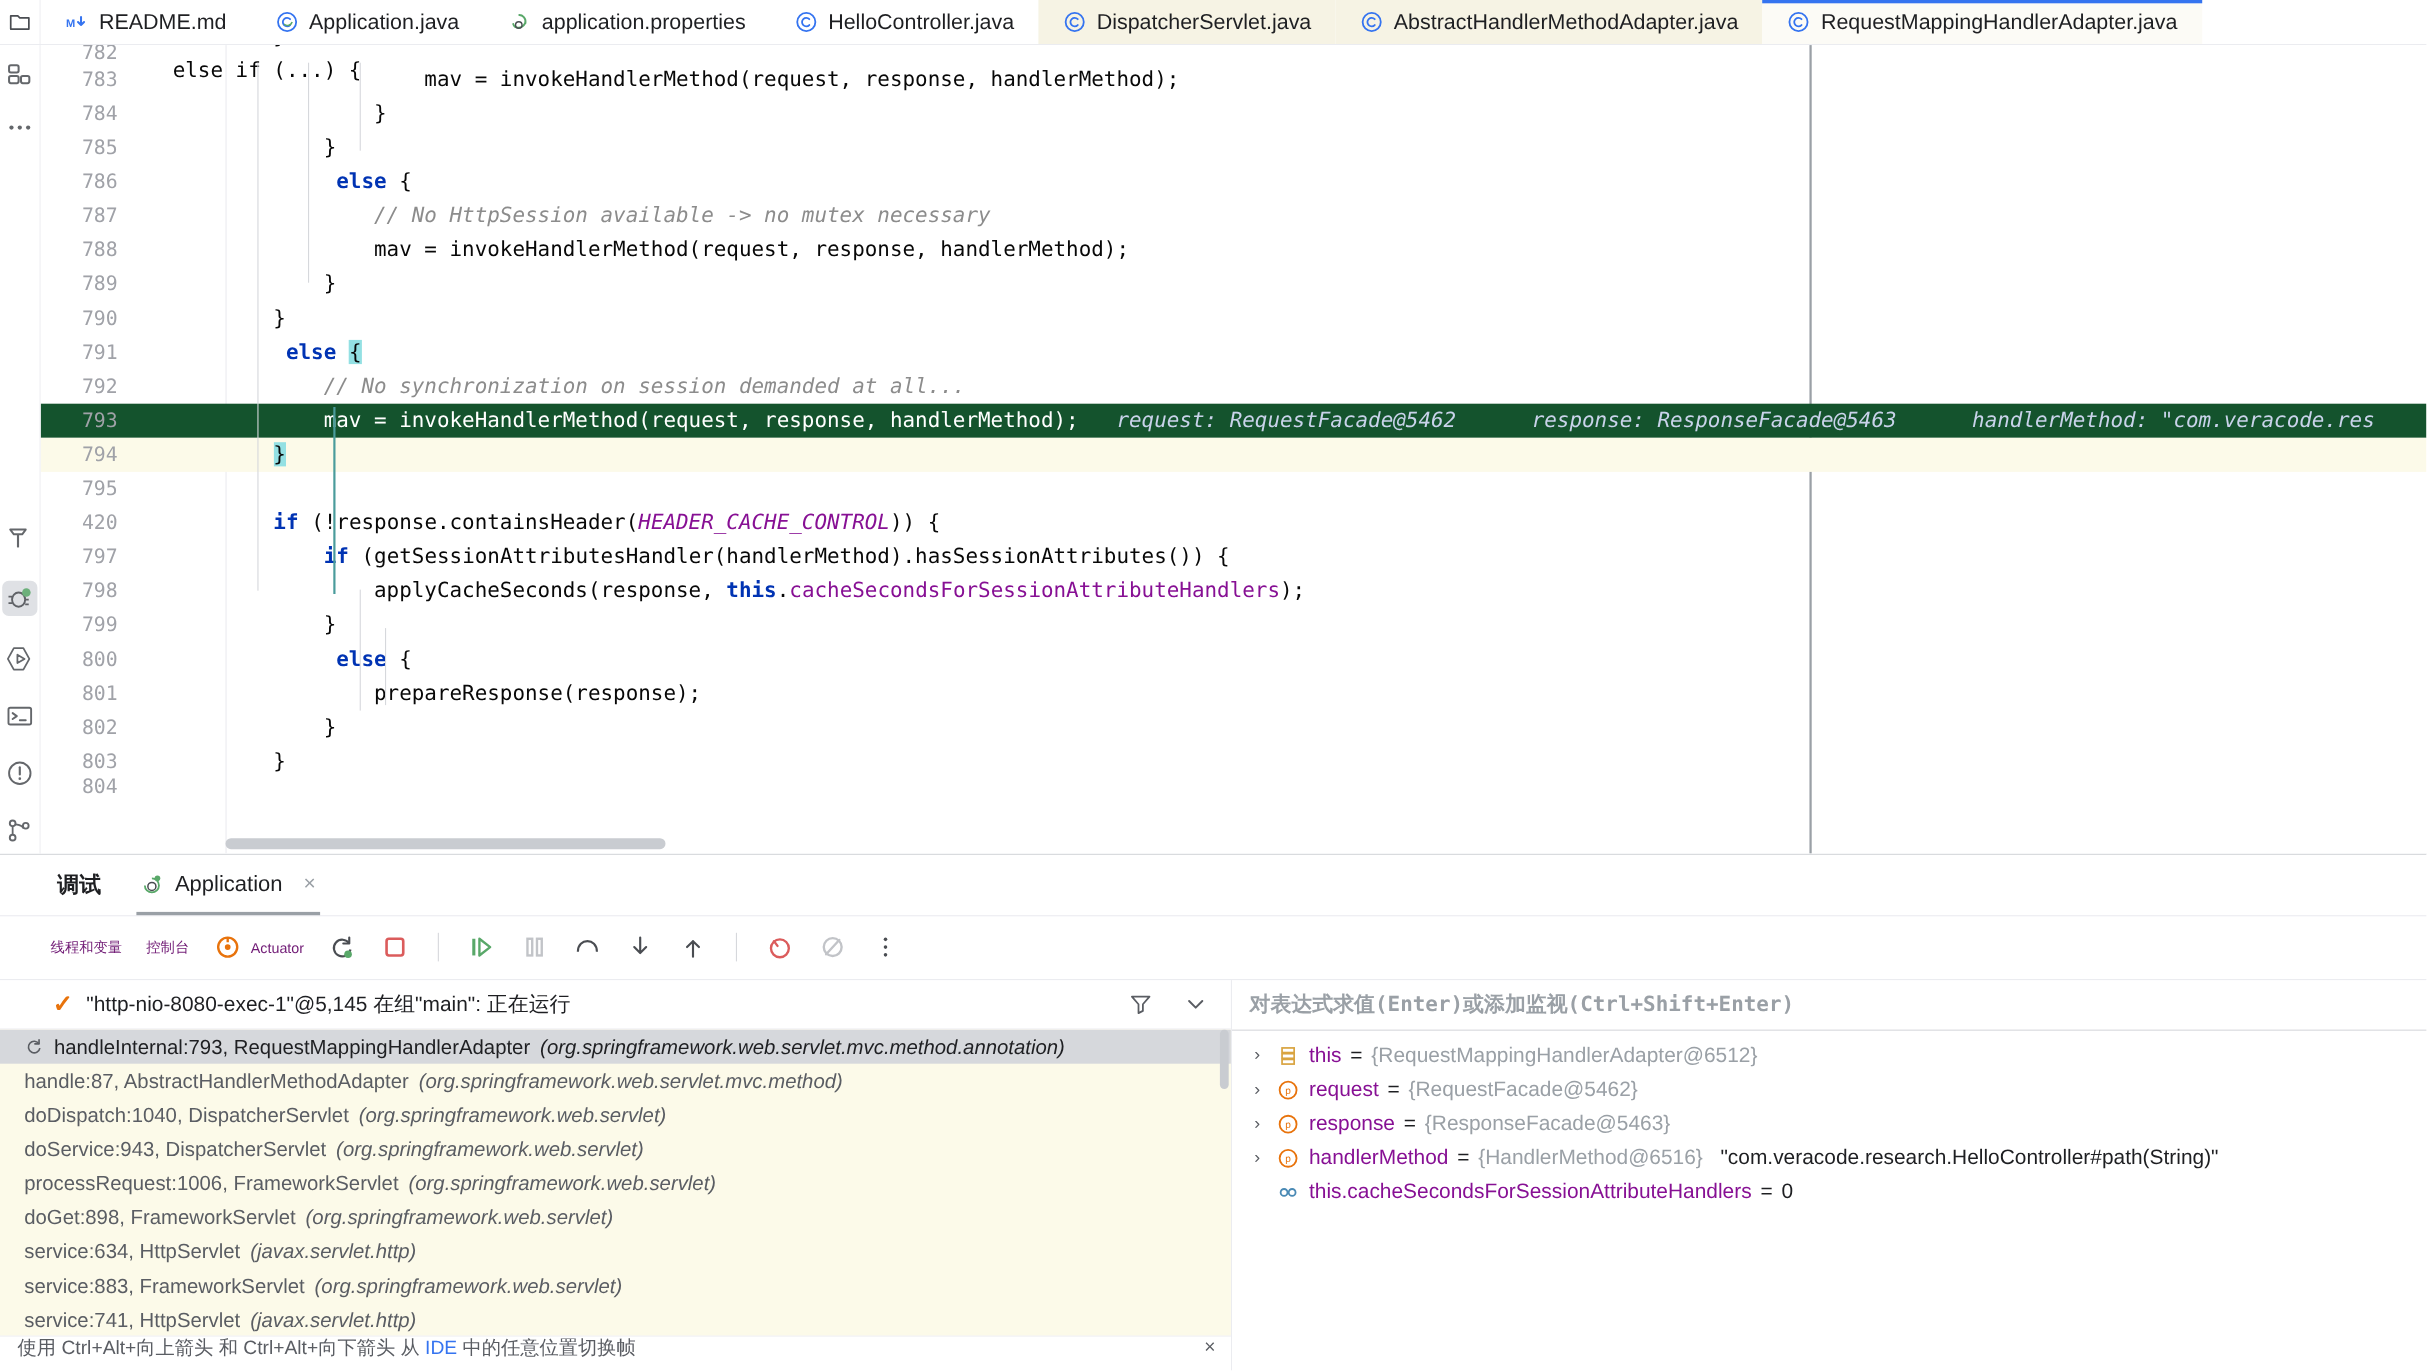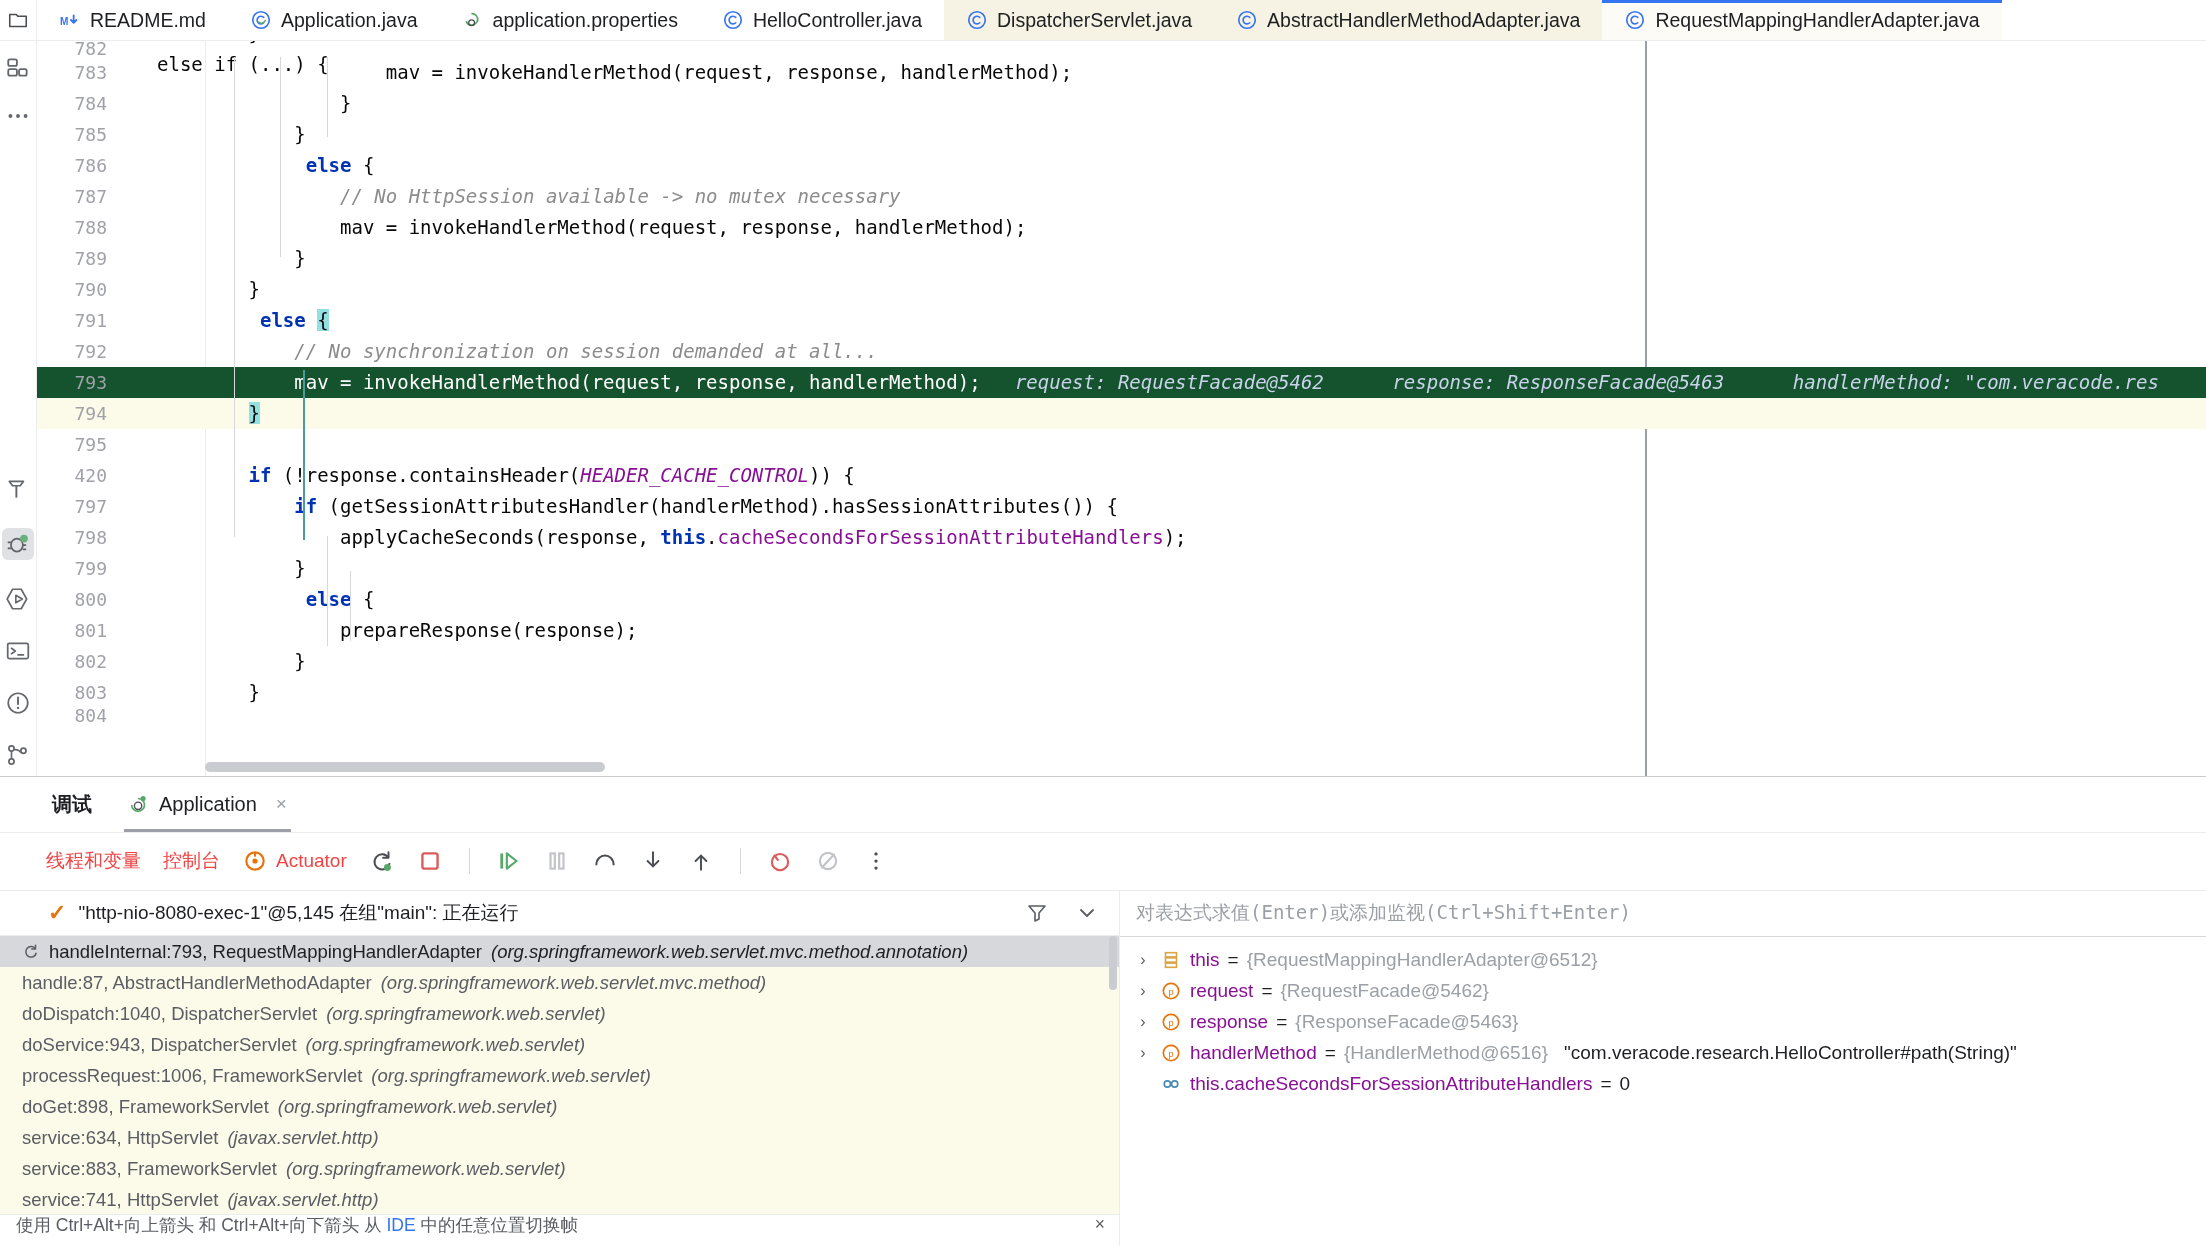--- a/index.html
+++ b/index.html
@@ -112,21 +112,21 @@
   }
   .debug-tab.active::after {
     content: ""; position: absolute; left: 0; right: 0; bottom: 0; height: 3px; background: #9aa0a6;
   }
   .tab-close { color: #9aa0a6; font-size: 19px; margin-left: 10px; }
 
   .debug-toolbar {
     height: 58px; display: flex; align-items: center; gap: 22px;
     padding-left: 46px; border-bottom: 1px solid #ebecf0;
   }
-  .dt-text { font-size: 19px; color: #ef4444; white-space: nowrap; }
+  .dt-text { font-size: 13px; color: #701a75; white-space: nowrap; }
   .dt-item { display: flex; align-items: center; gap: 8px; }
   .dt-sep { width: 1px; height: 26px; background: #d6d8dc; margin: 0 4px; }
   .dt-ico { width: 26px; height: 26px; display: block; }
 
   .debug-body { flex: 1 1 auto; display: flex; min-height: 0; }
   .frames-pane { width: 1120px; min-width: 1120px; display: flex; flex-direction: column; border-right: 1px solid #ebecf0; }
   .thread-row {
     height: 46px; display: flex; align-items: center; gap: 12px;
     padding: 0 20px 0 48px; font-size: 19px; color: #1e1f22;
     border-bottom: 1px solid #ebecf0;
@@ -147,20 +147,21 @@
     background: #ffffff; border-top: 1px solid #ebecf0;
   }
   .hint-bar .blue { color: #3574f0; }
 
   .vars-pane { flex: 1 1 auto; display: flex; flex-direction: column; min-width: 0; }
   .watch-input {
     height: 46px; display: flex; align-items: center;
     padding-left: 16px; font-size: 19px; color: #9aa0a6;
     font-family: "DejaVu Sans Mono", monospace;
     border-bottom: 1px solid #d6d8dc;
+    font-weight: bold;
   }
   .vars-list { flex: 1 1 auto; padding-top: 8px; }
   .var-row {
     height: 31px; display: flex; align-items: center; gap: 8px;
     padding-left: 14px; font-size: 19px; white-space: nowrap;
   }
   .chev { width: 18px; color: #5a5d63; font-size: 16px; text-align: center; }
   .chev.blank { color: transparent; }
   .var-ico { width: 22px; height: 22px; display: block; flex: 0 0 22px; }
   .var-name { color: #871094; }

